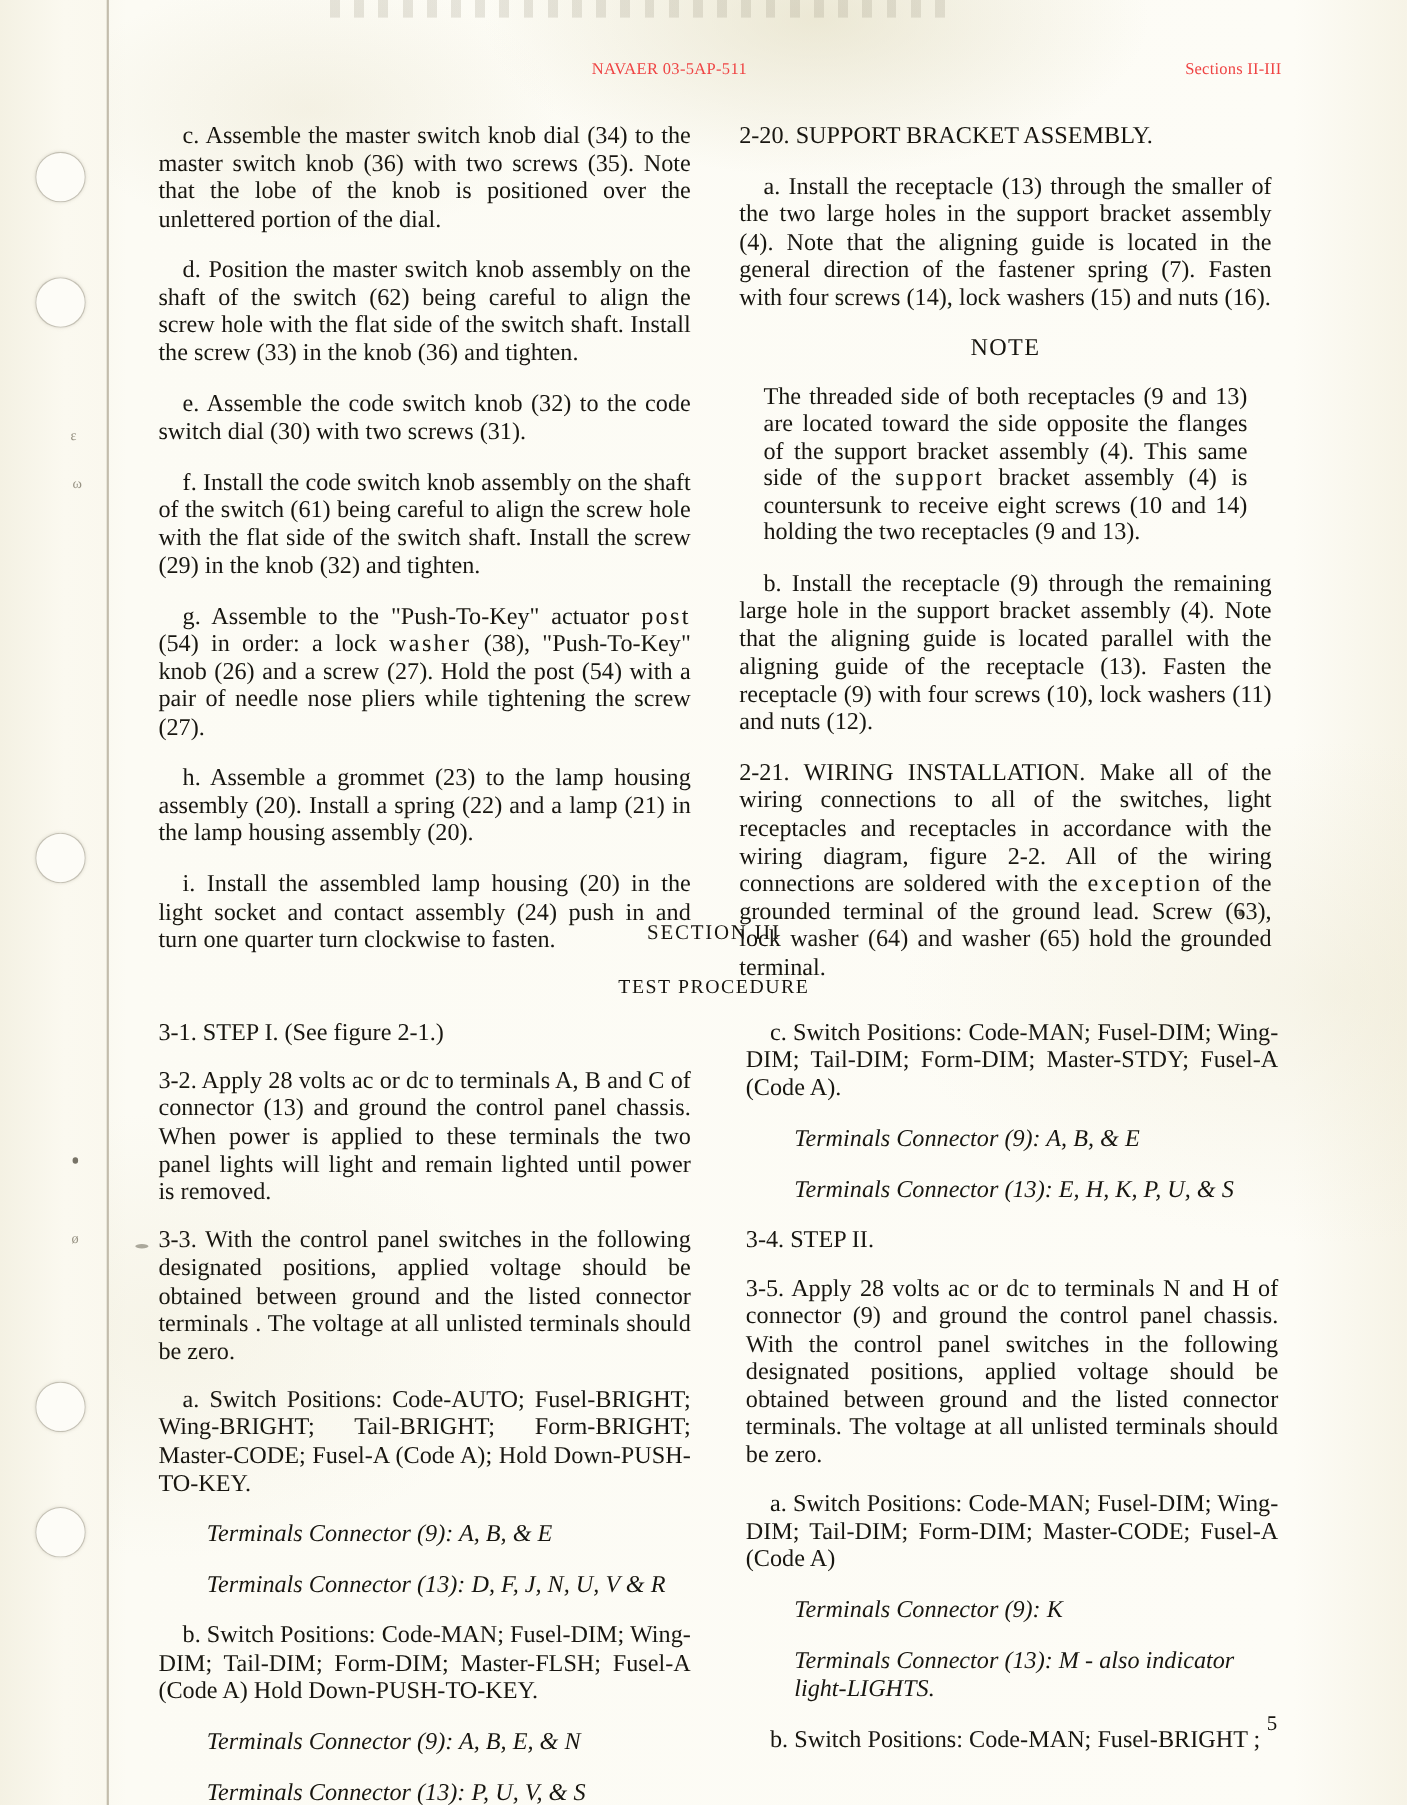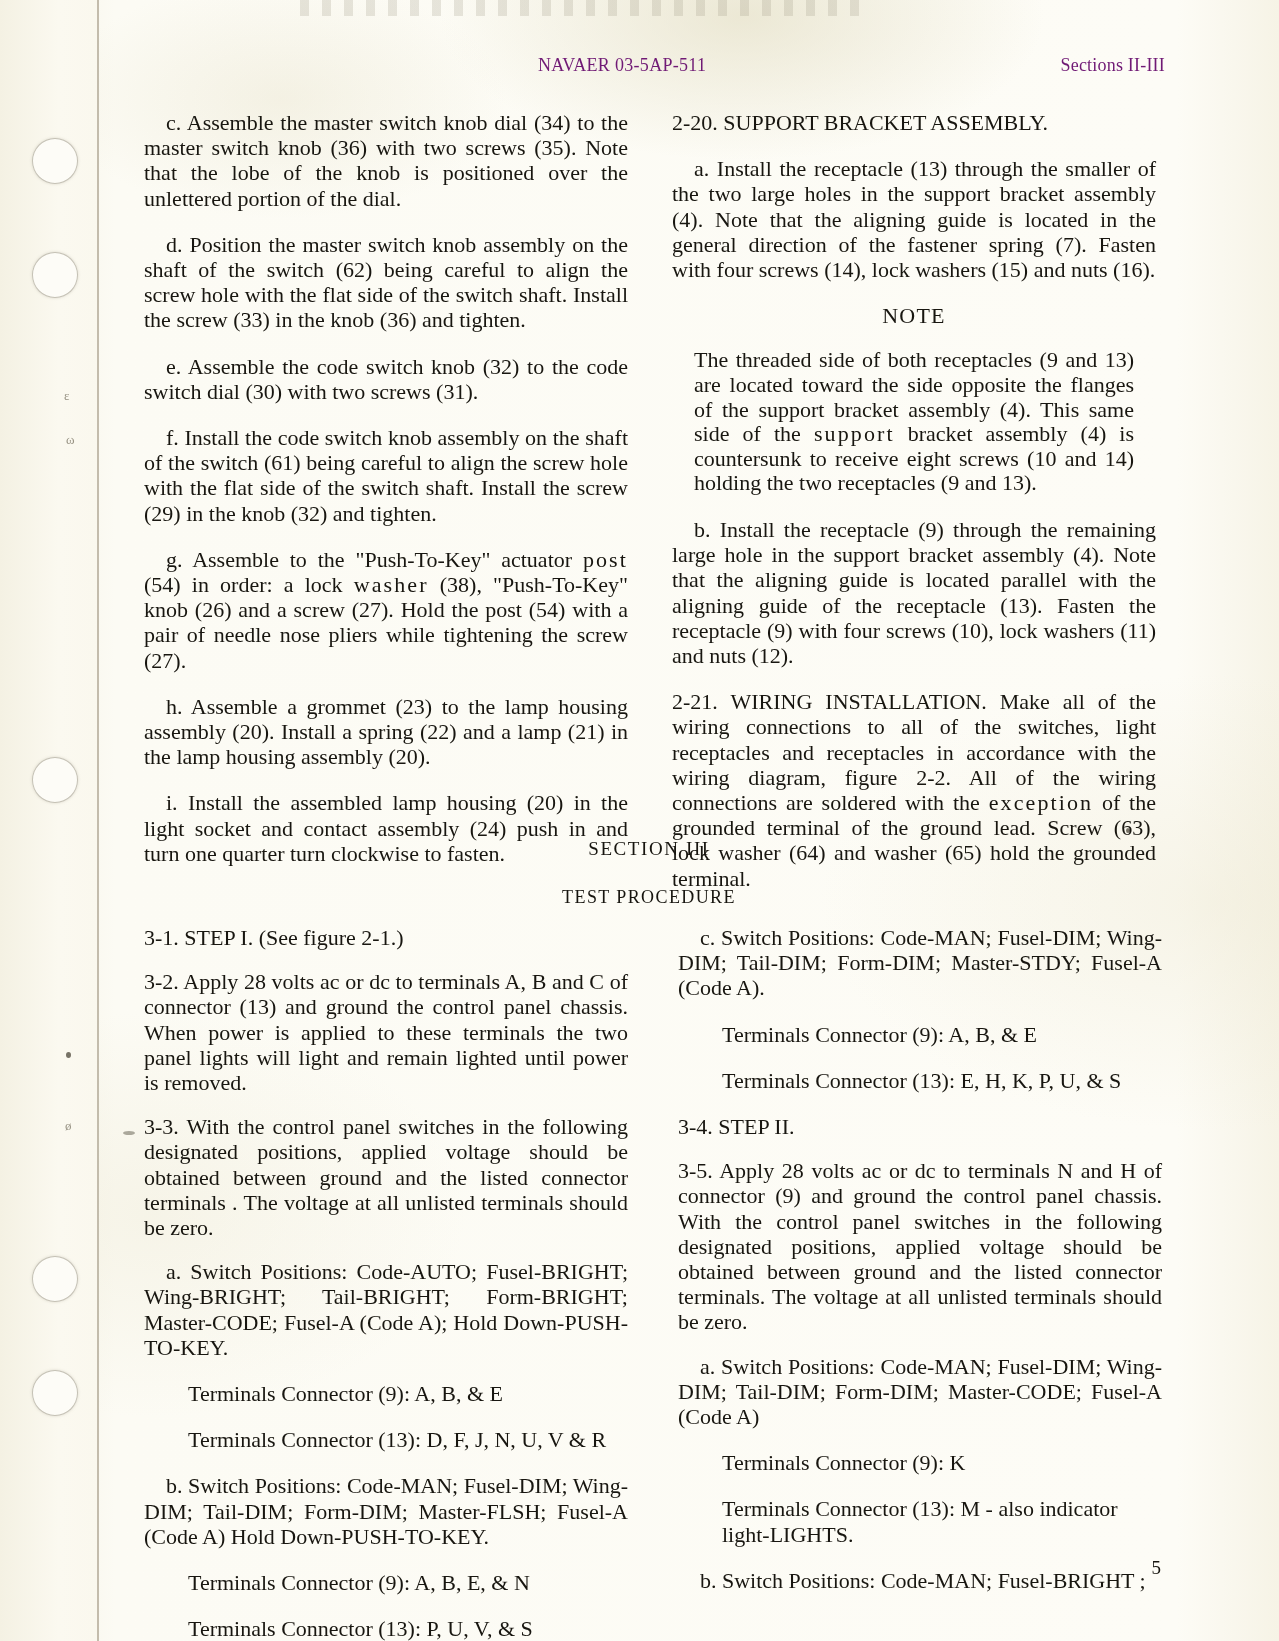--- a/index.html
+++ b/index.html
@@ -77,23 +77,23 @@
     left: 0; top: 0;
     width: 100%; height: 100%;
   }
   #runhead {
     position: absolute;
     left: 140px; top: 55px;
     width: 1025px;
     display: flex;
     justify-content: space-between;
     align-items: baseline;
-    font-size: 18px;
+    font-size: 15px;
     letter-spacing: .3px;
-    color: #701a75;
+    color: #ef4444;
   }
   #runhead .doc-no { margin-left: 398px; }
   #runhead .sect-no { letter-spacing: .2px; }
 
   .col {
     position: absolute;
     width: 484px;
     font-size: 22px;
     line-height: 25.2px;
     color: #181610;
@@ -109,20 +109,21 @@
     margin: 0 0 21px 0;
   }
   .p.ind { text-indent: 22px; }
   .p.tight { margin-bottom: 19px; }
   .p.last { margin-bottom: 0; }
   .p.nj { text-align: left; }
   .sub {
     margin: 0 0 21px 0;
     padding-left: 44px;
     text-align: left;
+    font-style: italic;
   }
   .head {
     margin: 0 0 21px 0;
     text-align: left;
   }
   .sp { letter-spacing: 2.1px; margin-top: 24px; }
   .note-label {
     margin: 0 0 20px 0;
     text-align: center;
     letter-spacing: 1.2px;

